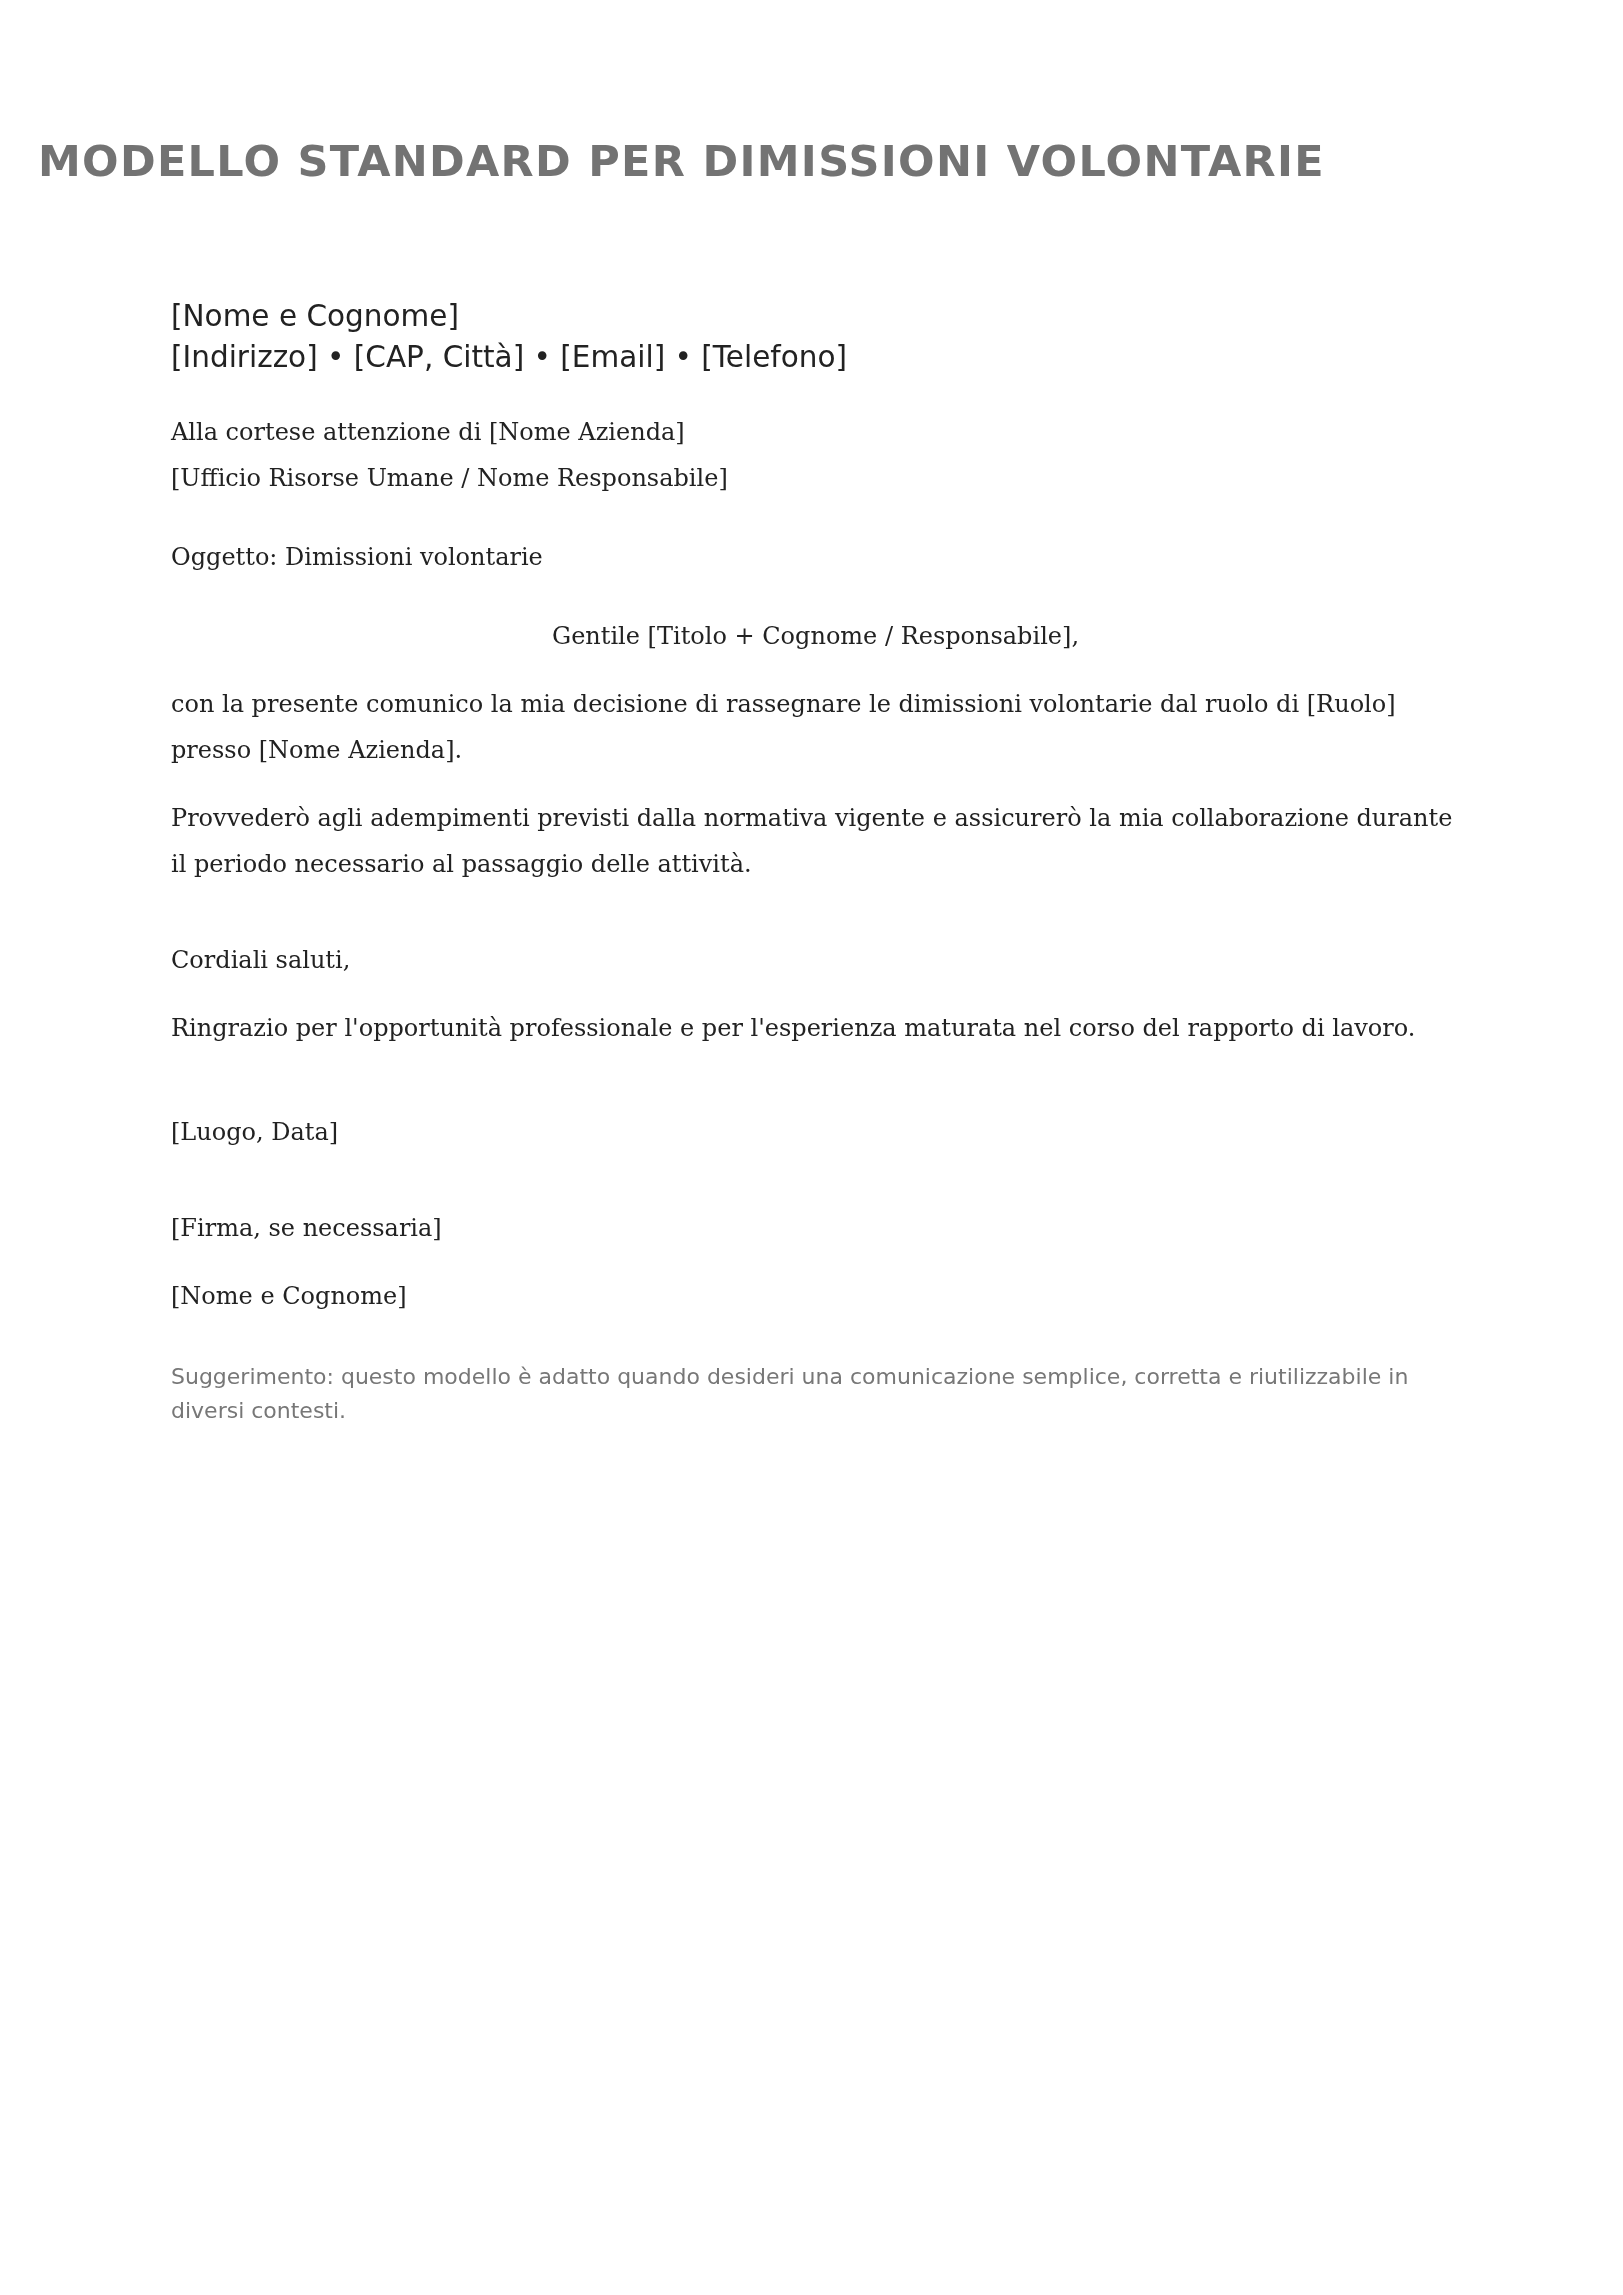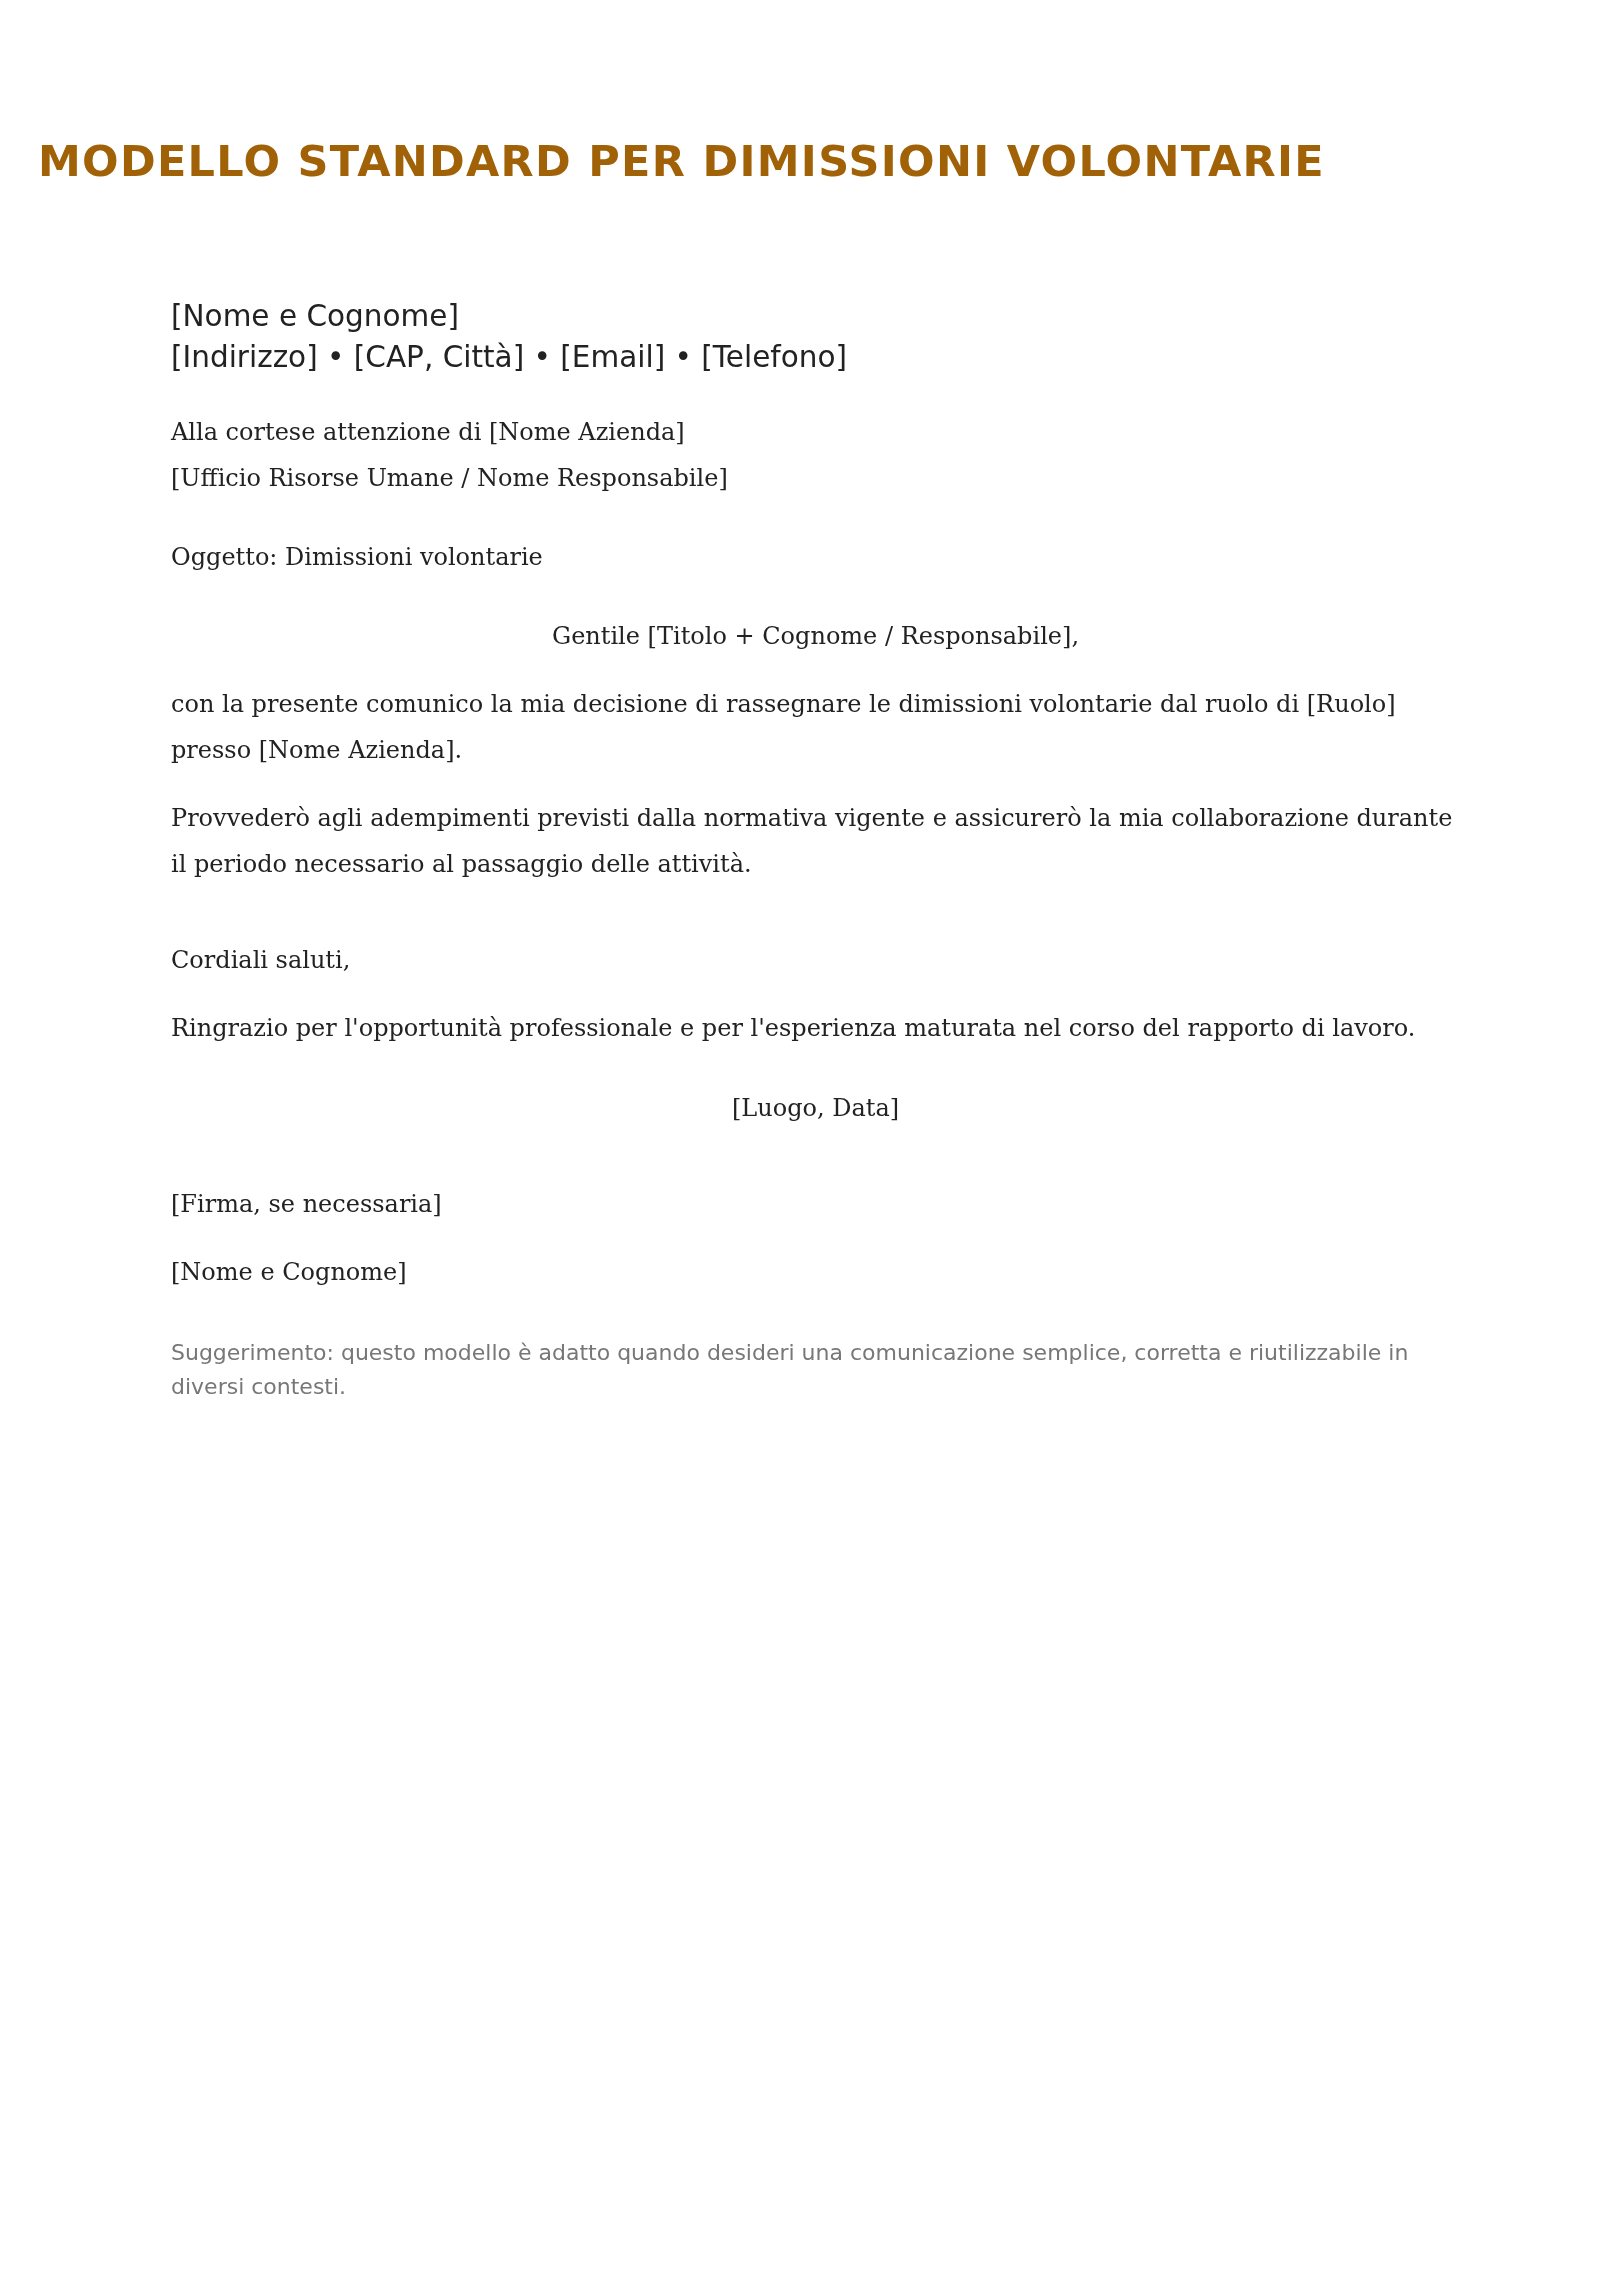--- a/index.html
+++ b/index.html
@@ -1,32 +1,32 @@
 <!DOCTYPE html>
 <html style="font-size:10.5px"><head>
 <meta charset="utf-8">
 <style>
   html, body { margin: 0; padding: 0; background: #ffffff; }
   body { width: 1623px; height: 2295px; position: relative; overflow: hidden; }
   .page { position: absolute; left: 0; top: 0; width: 1623px; height: 2295px; background: #ffffff; color: #222222; }
   .title {
     position: absolute; left: 0; top: 140px; width: 1363px; text-align: center;
     font-family: "DejaVu Sans", sans-serif; font-weight: bold; font-size: 43px;
-    letter-spacing: 1.3px; color: #a16207; margin: 0; line-height: 1;
+    letter-spacing: 1.3px; color: #737373; margin: 0; line-height: 1;
   }
   .content { position: absolute; left: 171px; top: 296px; width: 1289px; }
   .sender { font-family: "DejaVu Sans", sans-serif; font-size: 29.5px; line-height: 41px; color: #222222; margin: 0; }
   .serif { font-family: "DejaVu Serif", serif; font-size: 24px; line-height: 46px; color: #222222; margin: 0; }
   .recipient { margin-top: 31px; }
   .subject { margin-top: 33px; }
   .salutation { margin-top: 33px; text-align: center; }
   .para1 { margin-top: 22px; }
   .para { margin-top: 22px; }
   .closing { margin-top: 50px; }
-  .place-date { margin-top: 34px; text-align: center; }
+  .place-date { margin-top: 58px; }
   .signature { margin-top: 50px; }
   .name { margin-top: 22px; }
   .note {
     font-family: "DejaVu Sans", sans-serif; font-size: 22px; line-height: 34px;
     color: #777777; margin: 0; margin-top: 41px;
   }
   .line { display: block; }
 </style>
 </head>
 <body>

